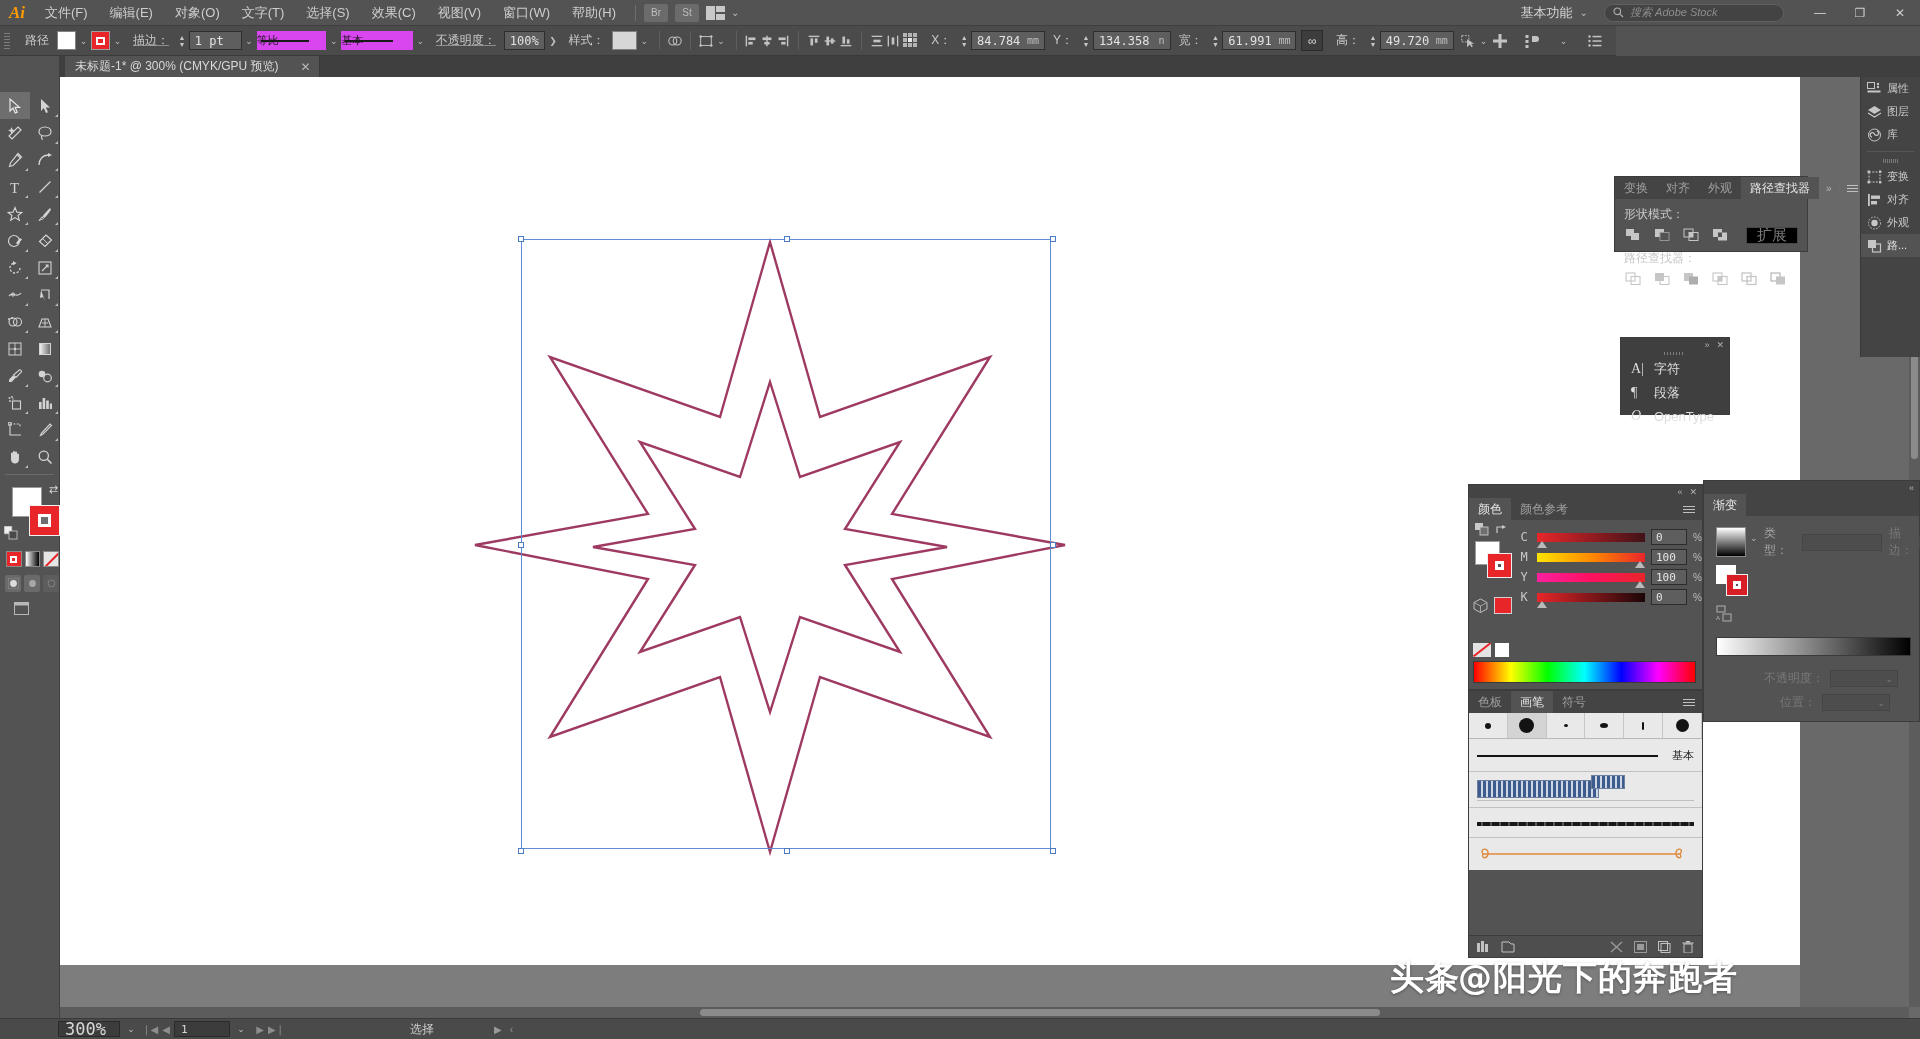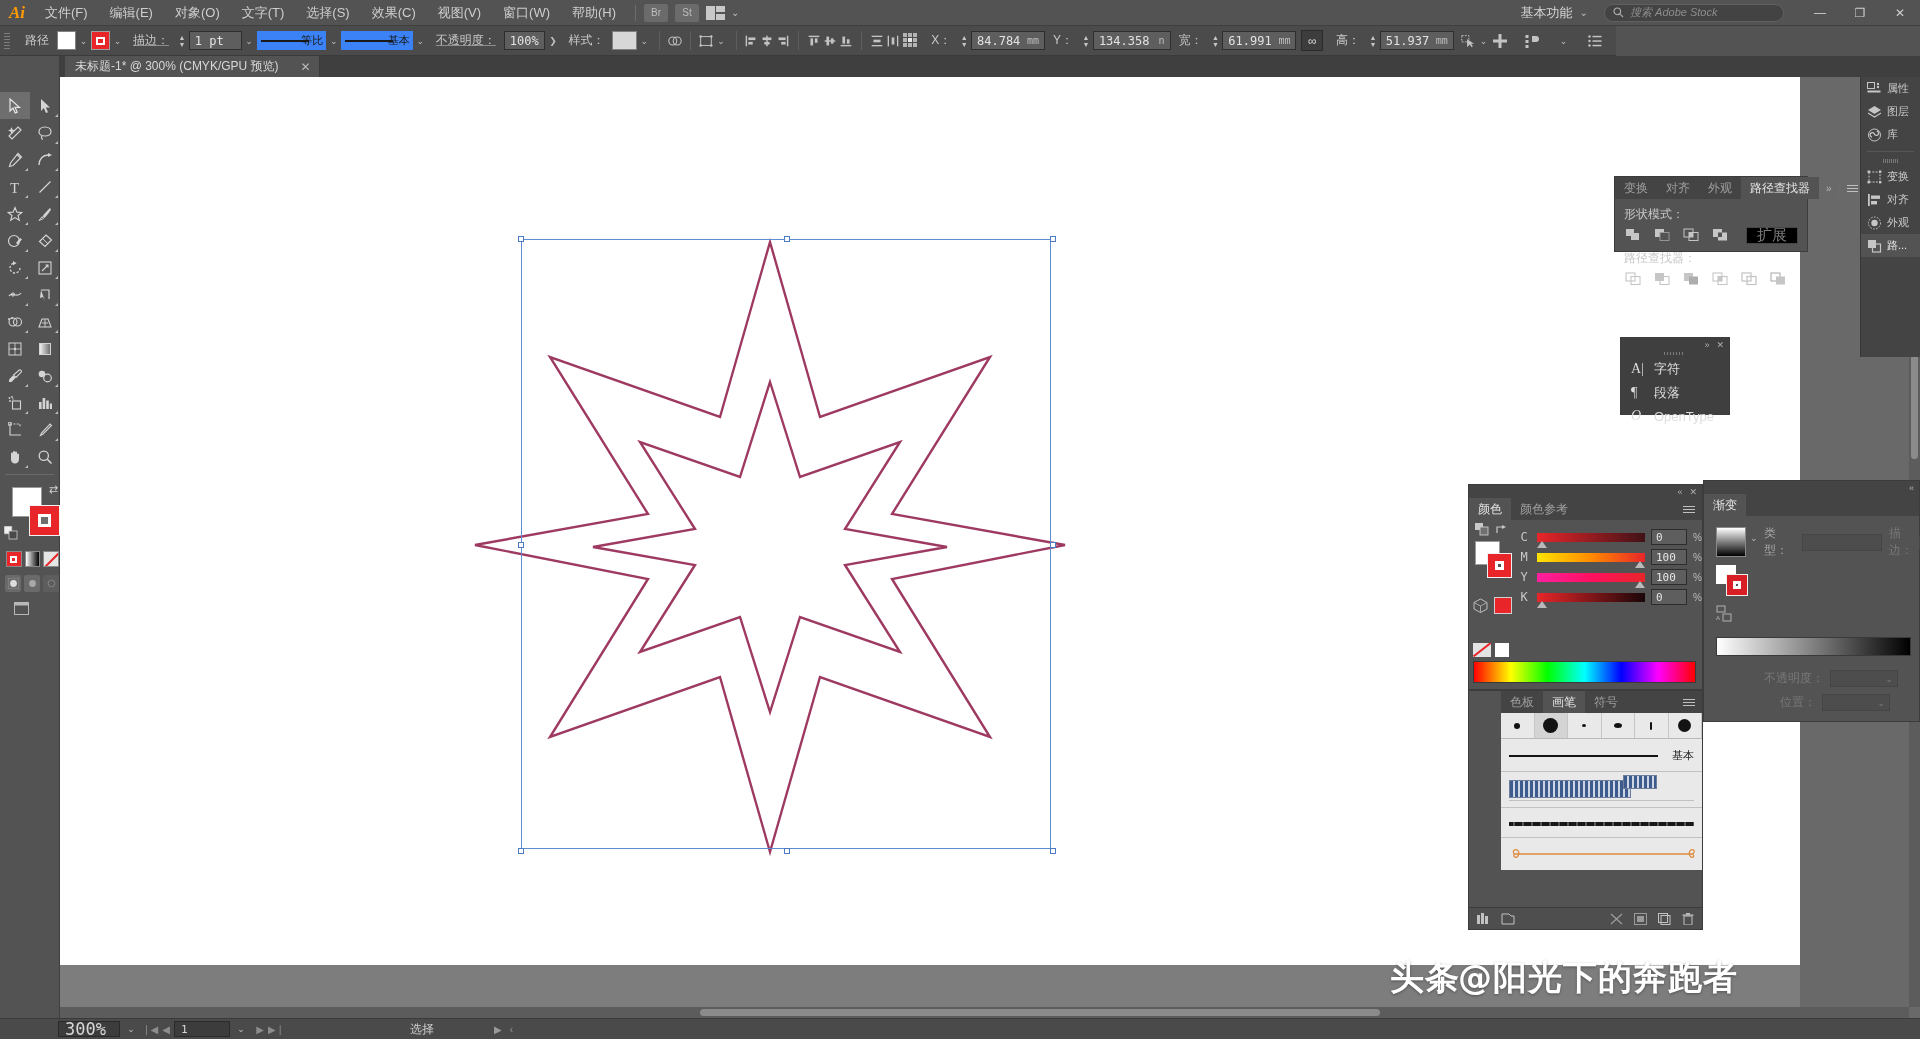--- a/index.html
+++ b/index.html
@@ -76,22 +76,22 @@
   .cb-field {
     height:19px; background:#5e5e5e; border:1px solid #2e2e2e; display:flex;
     align-items:center; color:#e2e2e2; font-size:12px; padding:0 5px;
     font-family:"DejaVu Sans Mono",monospace;
   }
   .spin { width:11px; height:19px; display:flex; flex-direction:column;
     align-items:center; justify-content:center; color:#c6c6c6; font-size:7px; line-height:7px;
     margin-right:2px; }
   .cb-sep { width:1px; height:19px; background:#5e5e5e; margin:0 7px; }
   .stroke-preview {
-    width:78px; height:19px; background:#3b82f6; display:flex; align-items:center;
-    justify-content:flex-end; padding-right:3px; position:relative;
+    width:78px; height:19px; background:#d946ef; display:flex; align-items:center;
+    justify-content:flex-start; padding-right:3px; position:relative;
   }
   .stroke-preview .ln { position:absolute; left:4px; top:9px; width:48px; height:2px; background:#1a1a1a; }
   .stroke-preview span { color:#1a1a1a; font-size:11px; z-index:2; }
   .opacity-field {
     width:46px; height:19px; background:#5e5e5e; border:1px solid #2e2e2e;
     color:#e2e2e2; font-size:12px; display:flex; align-items:center; padding-left:5px;
     font-family:"DejaVu Sans Mono",monospace;
   }
   .style-box { width:27px; height:19px; background:#d7d7d7; border:1px solid #808080; }
   .coord-icon {
@@ -298,21 +298,21 @@
   .gr-lbl.dim { color:#787878; }
   .gr-input { height:17px; background:#4d4d4d; border:1px solid #454545; }
   .gr-bar {
     position:absolute; left:12px; top:156px; width:195px; height:19px;
     background:linear-gradient(90deg,#ffffff,#000000); border:1px solid #3a3a3a;
   }
   .gr-sm { width:17px; height:15px; background:#4d4d4d; border:1px solid #464646;
     display:flex; align-items:center; justify-content:center; color:#8b8b8b; font-size:9px; }
 
   
-  #brushpanel { left:1468px; top:690px; width:235px; height:240px;padding-left:32px; }
+  #brushpanel { left:1468px; top:690px; width:235px; height:268px; }
   .brush-strip {
     display:flex; background:#e9e9e9; height:26px; border-bottom:1px solid #b9b9b9;
   }
   .brush-cell {
     flex:1; display:flex; align-items:center; justify-content:center;
     border-right:1px solid #c6c6c6;
   }
   .brush-cell.sel { background:#d4d4d4; }
   .dot { background:#131313; border-radius:50%; }
   .brush-row {
@@ -542,21 +542,21 @@
     <div class="cb-label">宽：</div>
     <div class="spin">▲<br>▼</div>
     <div class="cb-field" style="width:82px;justify-content:space-between">
       <span>61.991</span>
       <span style="font-size:10px;color:#bdbdbd">mm</span>
     </div>
     <div class="link-btn">∞</div>
     <div class="cb-label">高：</div>
     <div class="spin">▲<br>▼</div>
     <div class="cb-field" style="width:82px;justify-content:space-between">
-      <span>51.937</span>
+      <span>49.720</span>
       <span style="font-size:10px;color:#bdbdbd">mm</span>
     </div>
     <svg width="18" height="18" viewBox="0 0 18 18" style="margin-left:6px">
       <rect x="2" y="3" width="8" height="7" fill="none" stroke="#c3c3c3" stroke-width="1.1" stroke-dasharray="2 1.5"></rect>
       <path d="M8 7 L8 16 L11 13 L13 16 L14.5 15 L12.5 12 L16 12 Z" fill="#c3c3c3"></path>
     </svg>
     <div class="dd-arrow">⌄</div>
 
     <div style="margin-left:auto;display:flex;align-items:center;gap:14px;padding-right:12px">
       <svg width="18" height="18" viewBox="0 0 18 18">

